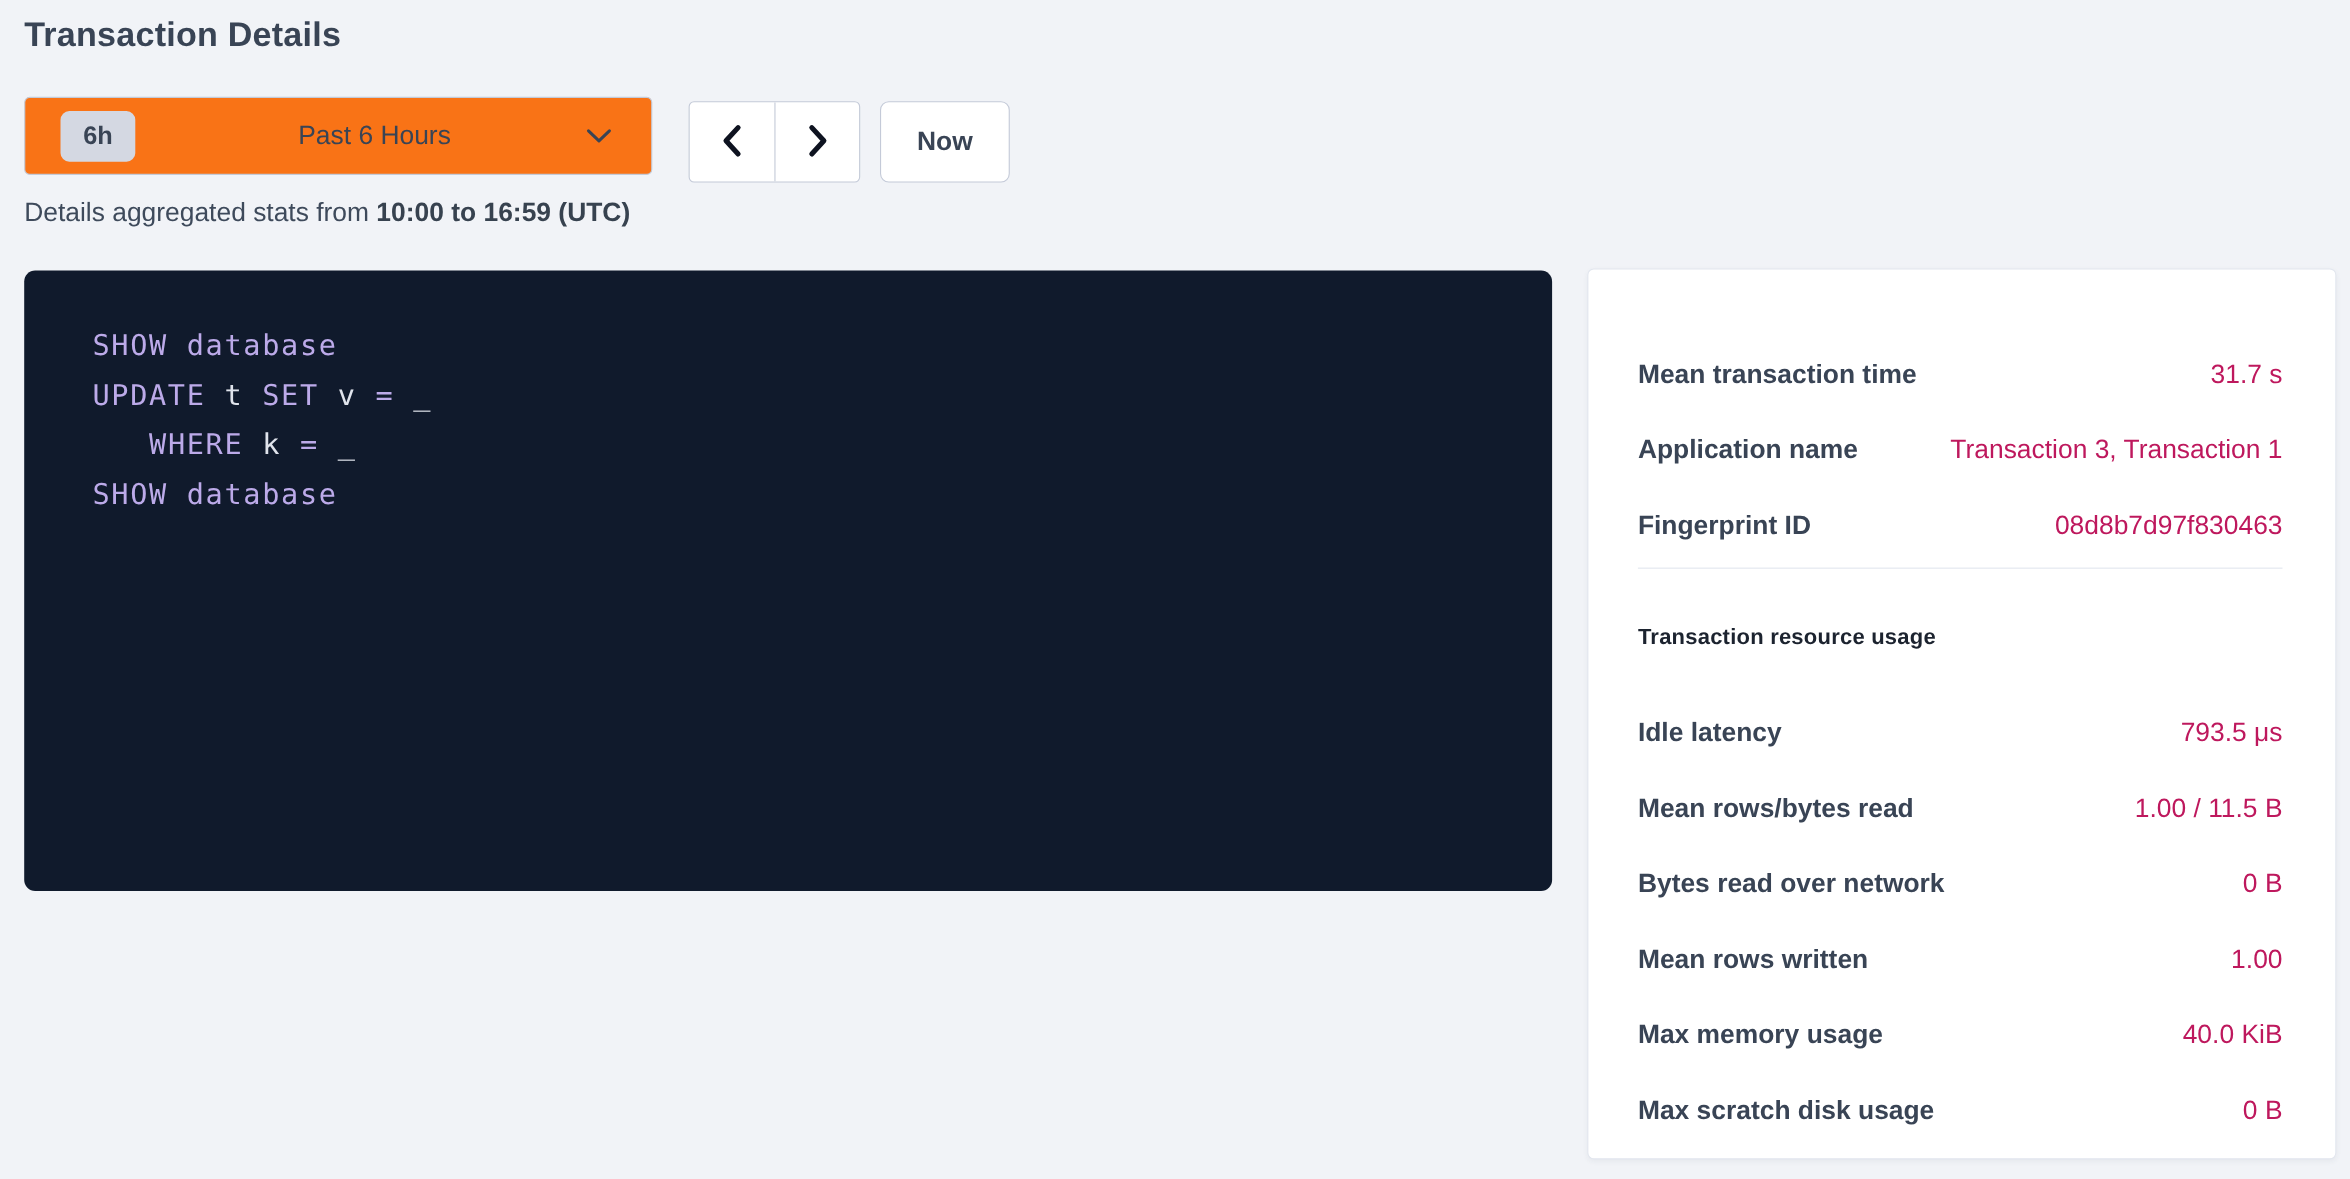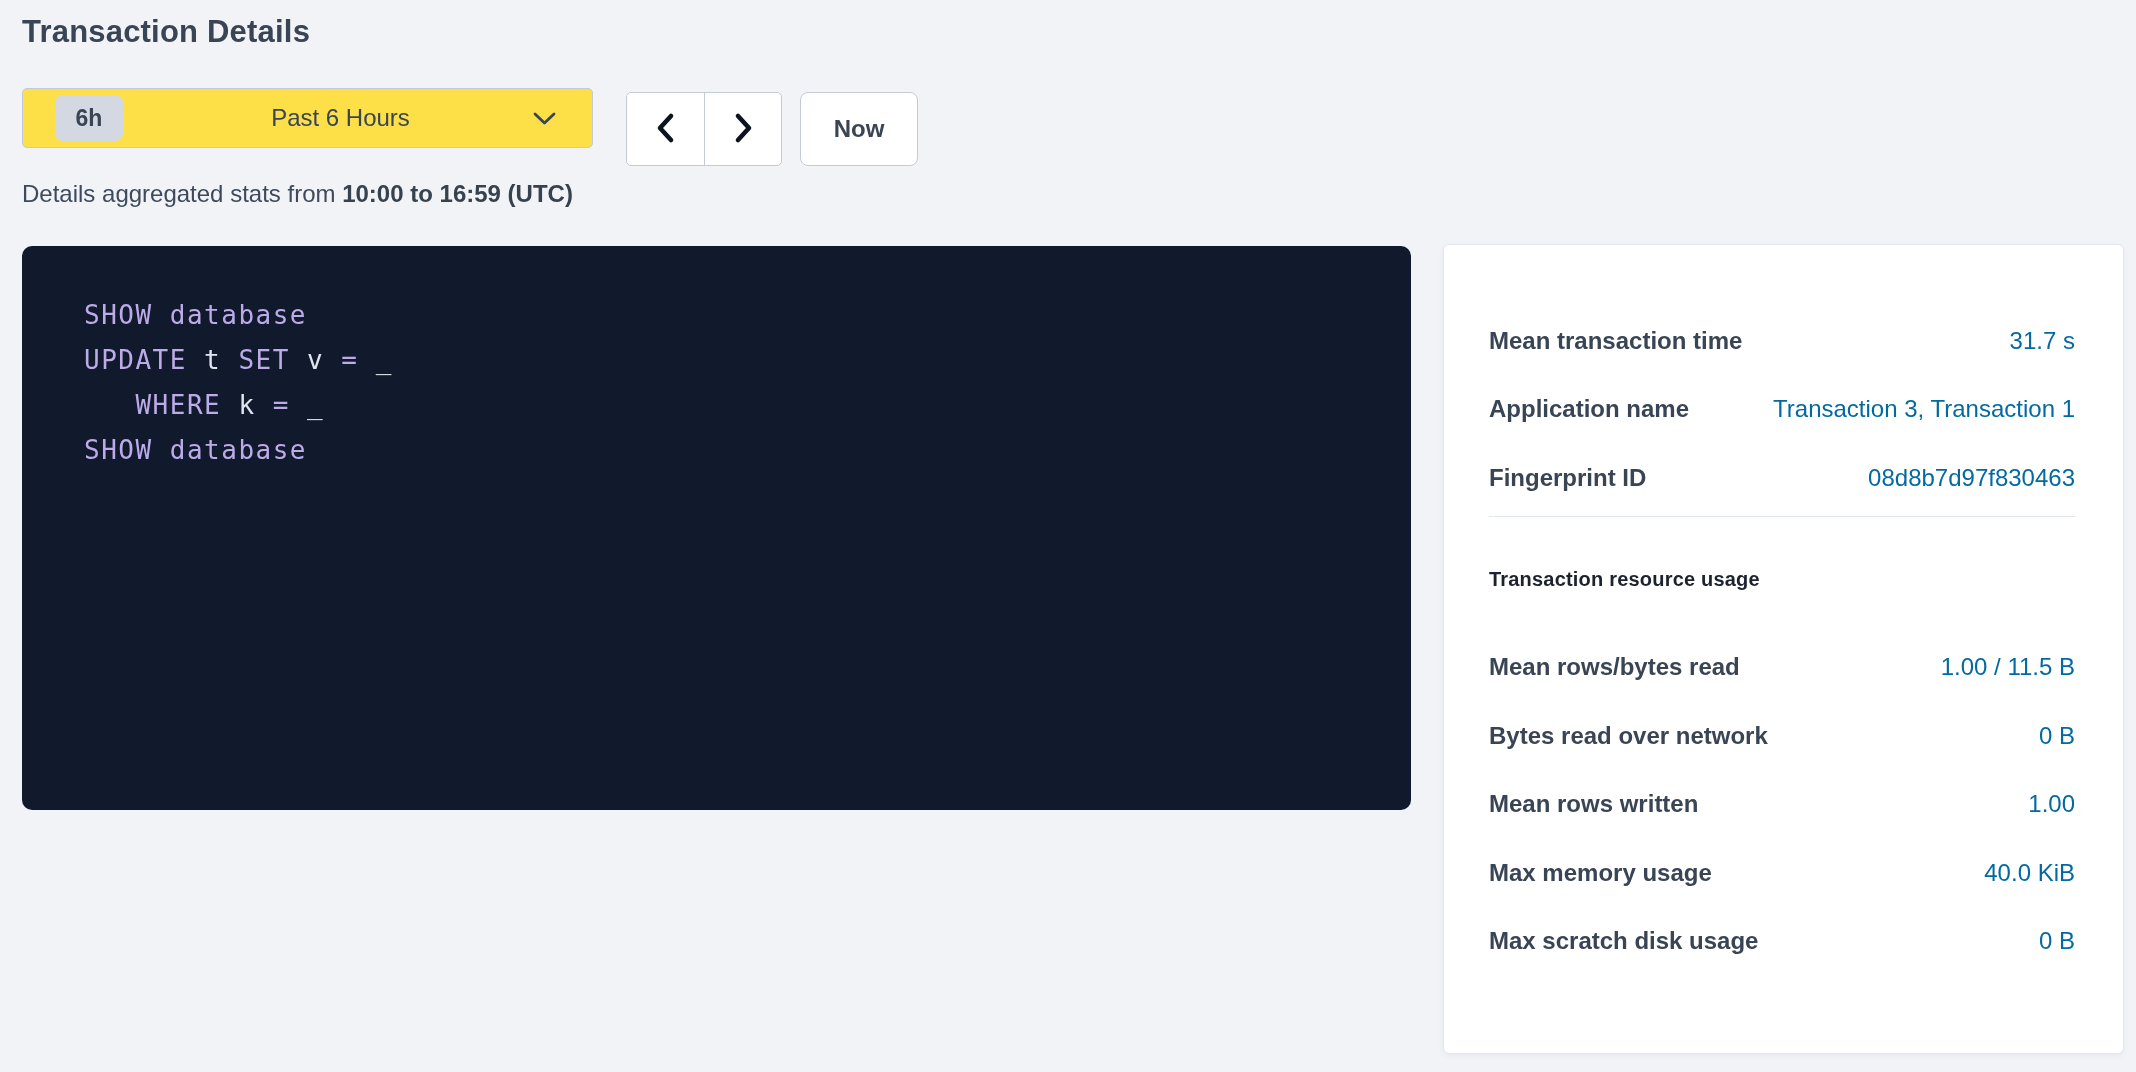--- a/index.html
+++ b/index.html
@@ -10,22 +10,22 @@
   }
   .page-title{
     position:absolute;left:22px;top:14px;margin:0;
     font-size:31px;font-weight:700;color:#394455;letter-spacing:.2px;
   }
   .controls{
     position:absolute;left:22px;top:88px;height:78px;
     display:flex;align-items:flex-start;
   }
   .dropdown{
-    width:571px;height:60px;box-sizing:border-box;
-    background:#fde047;border:1px solid #c4cad8;border-radius:5px;
+    width:571px;height:71px;box-sizing:border-box;
+    background:#f97316;border:1px solid #c4cad8;border-radius:5px;
     display:flex;align-items:center;padding:0 34px 0 32px;cursor:pointer;gap:12px;
   }
   .range-badge{
     width:68px;height:46px;flex:0 0 auto;
     background:#d4d8e2;border-radius:8px;color:#394455;
     font-size:23px;font-weight:700;
     display:flex;align-items:center;justify-content:center;
   }
   .dropdown-label{
     margin-left:27px;font-size:24px;color:#394455;flex:1 1 auto;
@@ -66,21 +66,21 @@
     position:absolute;left:1443px;top:244px;width:681px;height:810px;box-sizing:border-box;
     background:#ffffff;border:1px solid #e2e6ee;border-radius:6px;
     padding:41px 48px 0 45px;
     box-shadow:0 2px 5px rgba(40,52,72,.05);
   }
   .detail-row{
     height:68.5px;display:flex;align-items:flex-end;justify-content:space-between;
     font-size:24px;
   }
   .row-label{font-weight:700;color:#394455;white-space:nowrap;}
-  .row-value{font-weight:400;color:#0369a1;white-space:nowrap;}
+  .row-value{font-weight:400;color:#be185d;white-space:nowrap;}
   .divider{border:none;border-top:1px solid #e2e6ee;margin:24px 0 0;}
   .section-title{
     margin:44px 0 0;font-size:20px;line-height:36px;font-weight:700;
     color:#1c232f;letter-spacing:.2px;
   }
   .resource-rows{margin-top:16px;}
 </style>
 </head>
 <body>
 
@@ -135,20 +135,24 @@
         </div>
         <div class="detail-row">
           <span class="row-label">Fingerprint ID</span>
           <span class="row-value">08d8b7d97f830463</span>
         </div>
       </div>
     <hr class="divider">
     <h2 class="section-title">Transaction resource usage</h2>
     <div class="resource-rows" id="resource-rows">
         <div class="detail-row">
+          <span class="row-label">Idle latency</span>
+          <span class="row-value">793.5 μs</span>
+        </div>
+        <div class="detail-row">
           <span class="row-label">Mean rows/bytes read</span>
           <span class="row-value">1.00 / 11.5 B</span>
         </div>
         <div class="detail-row">
           <span class="row-label">Bytes read over network</span>
           <span class="row-value">0 B</span>
         </div>
         <div class="detail-row">
           <span class="row-label">Mean rows written</span>
           <span class="row-value">1.00</span>

